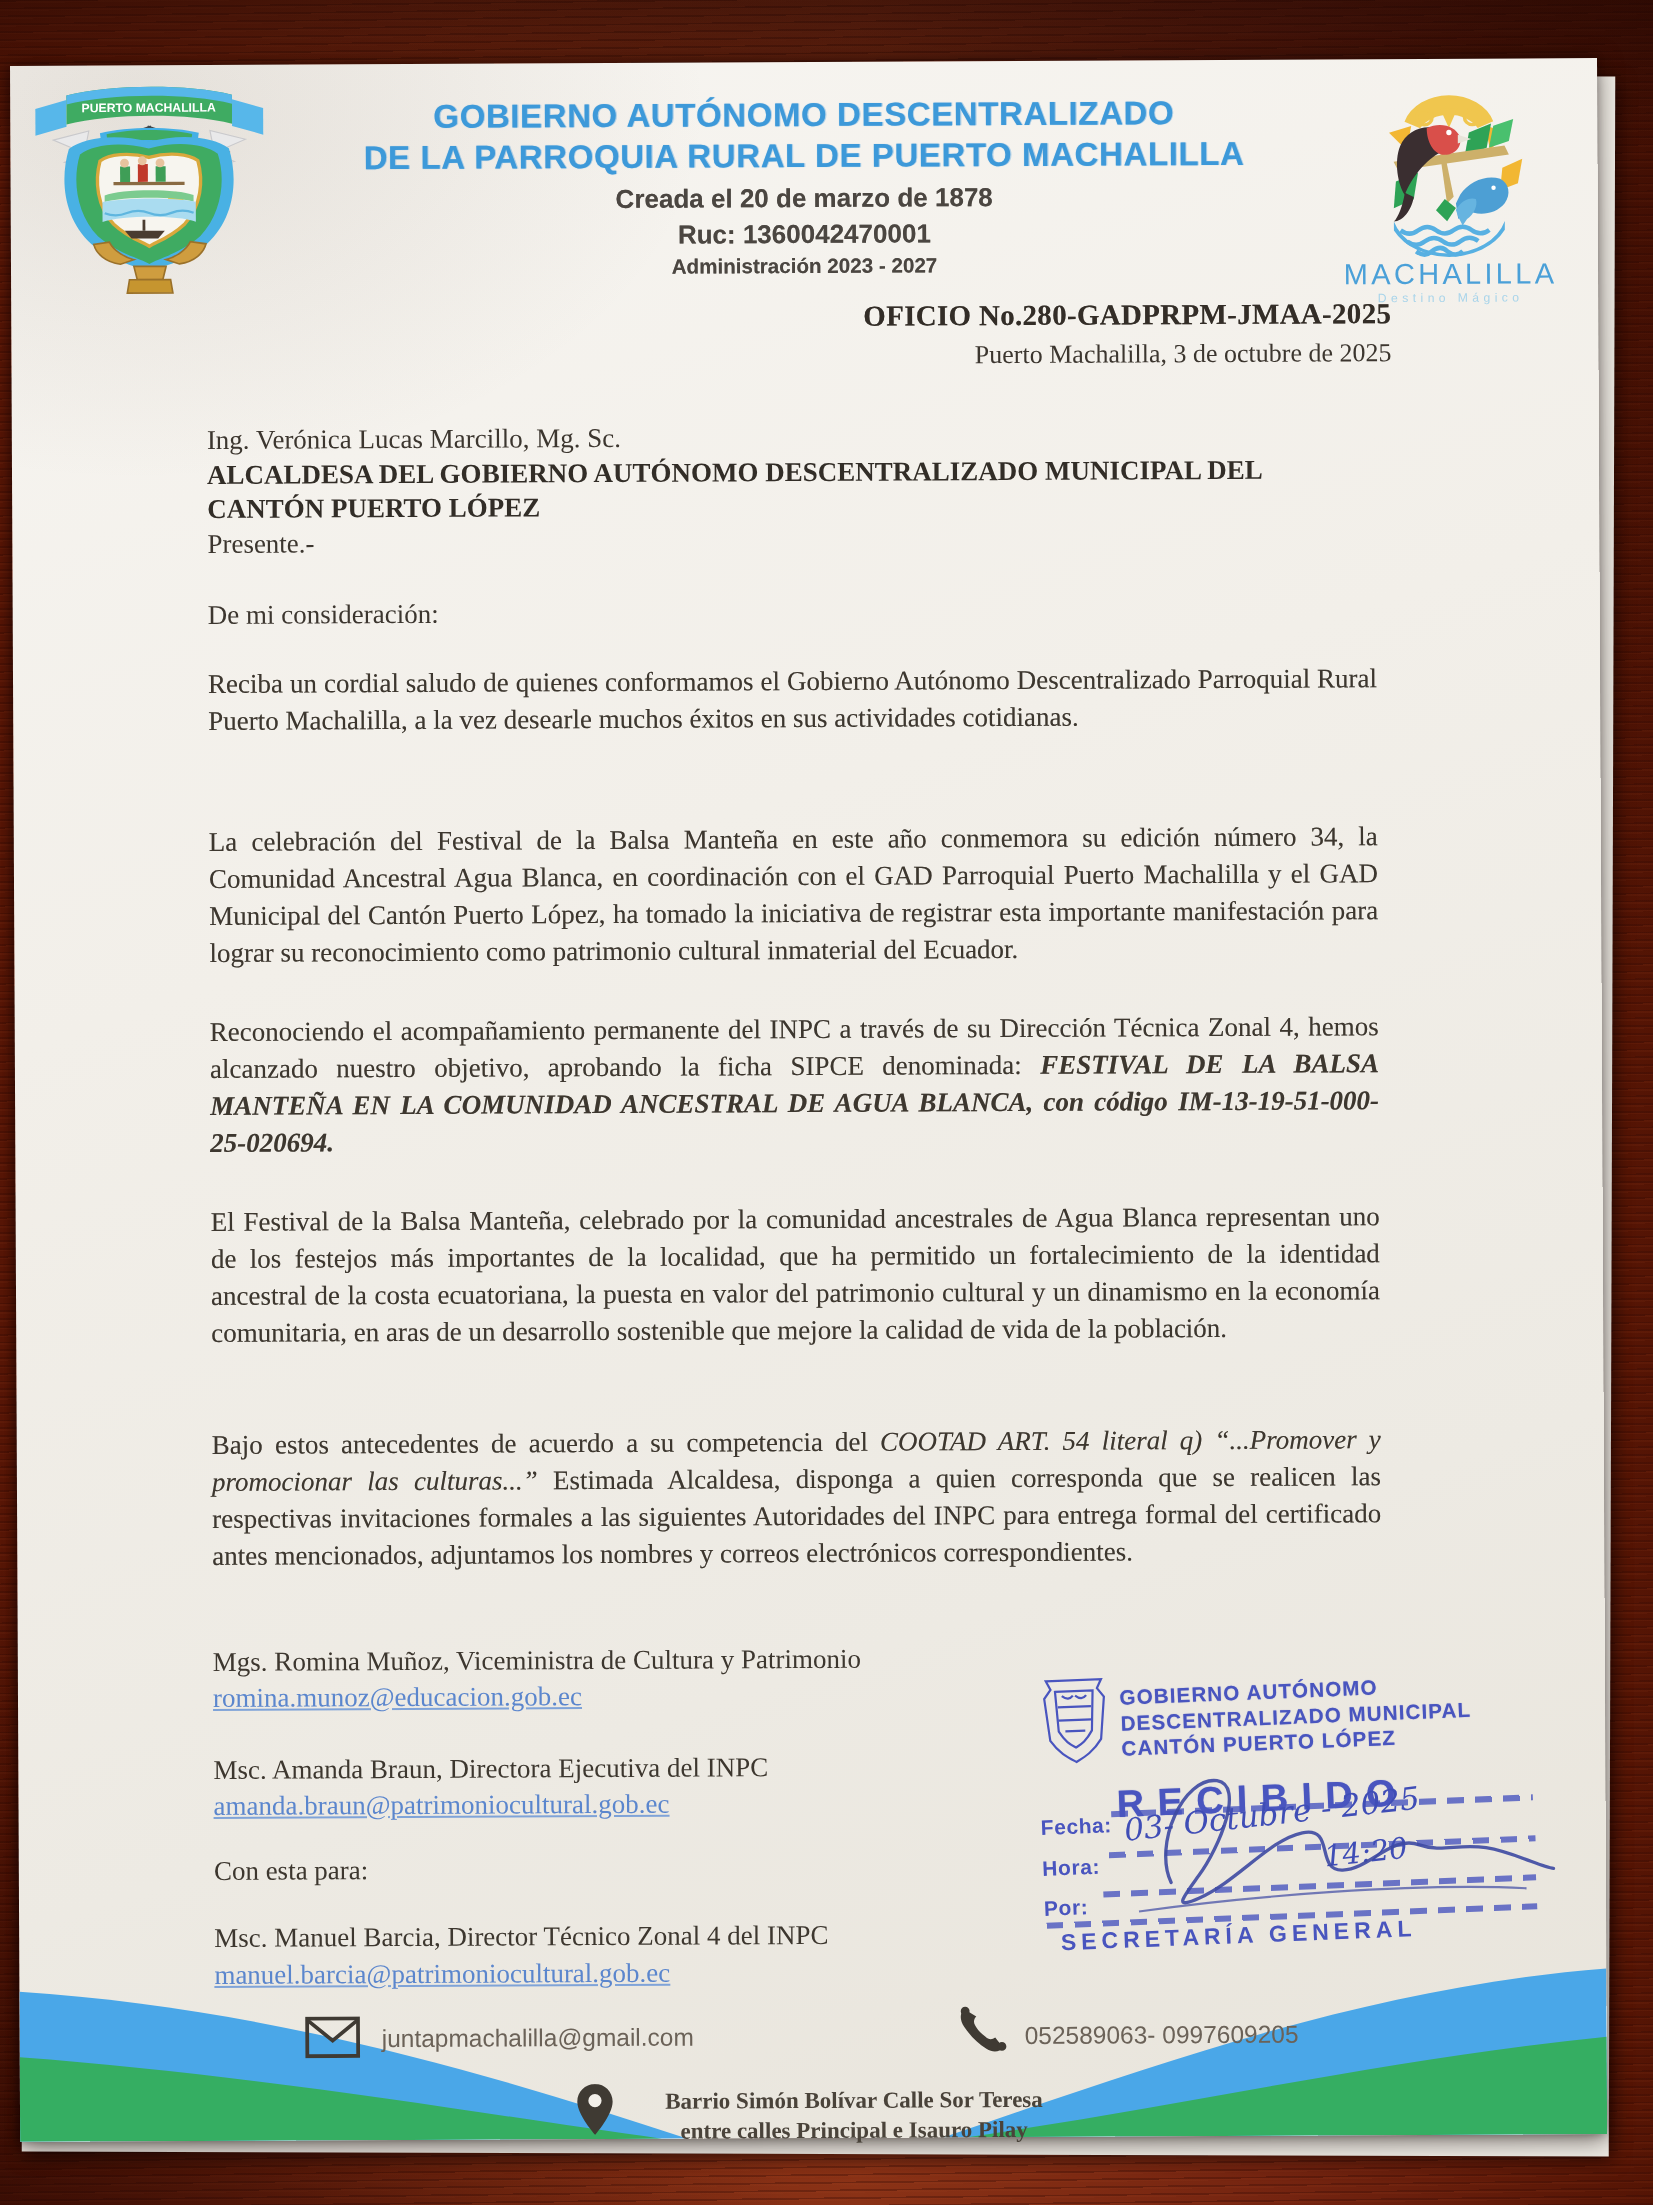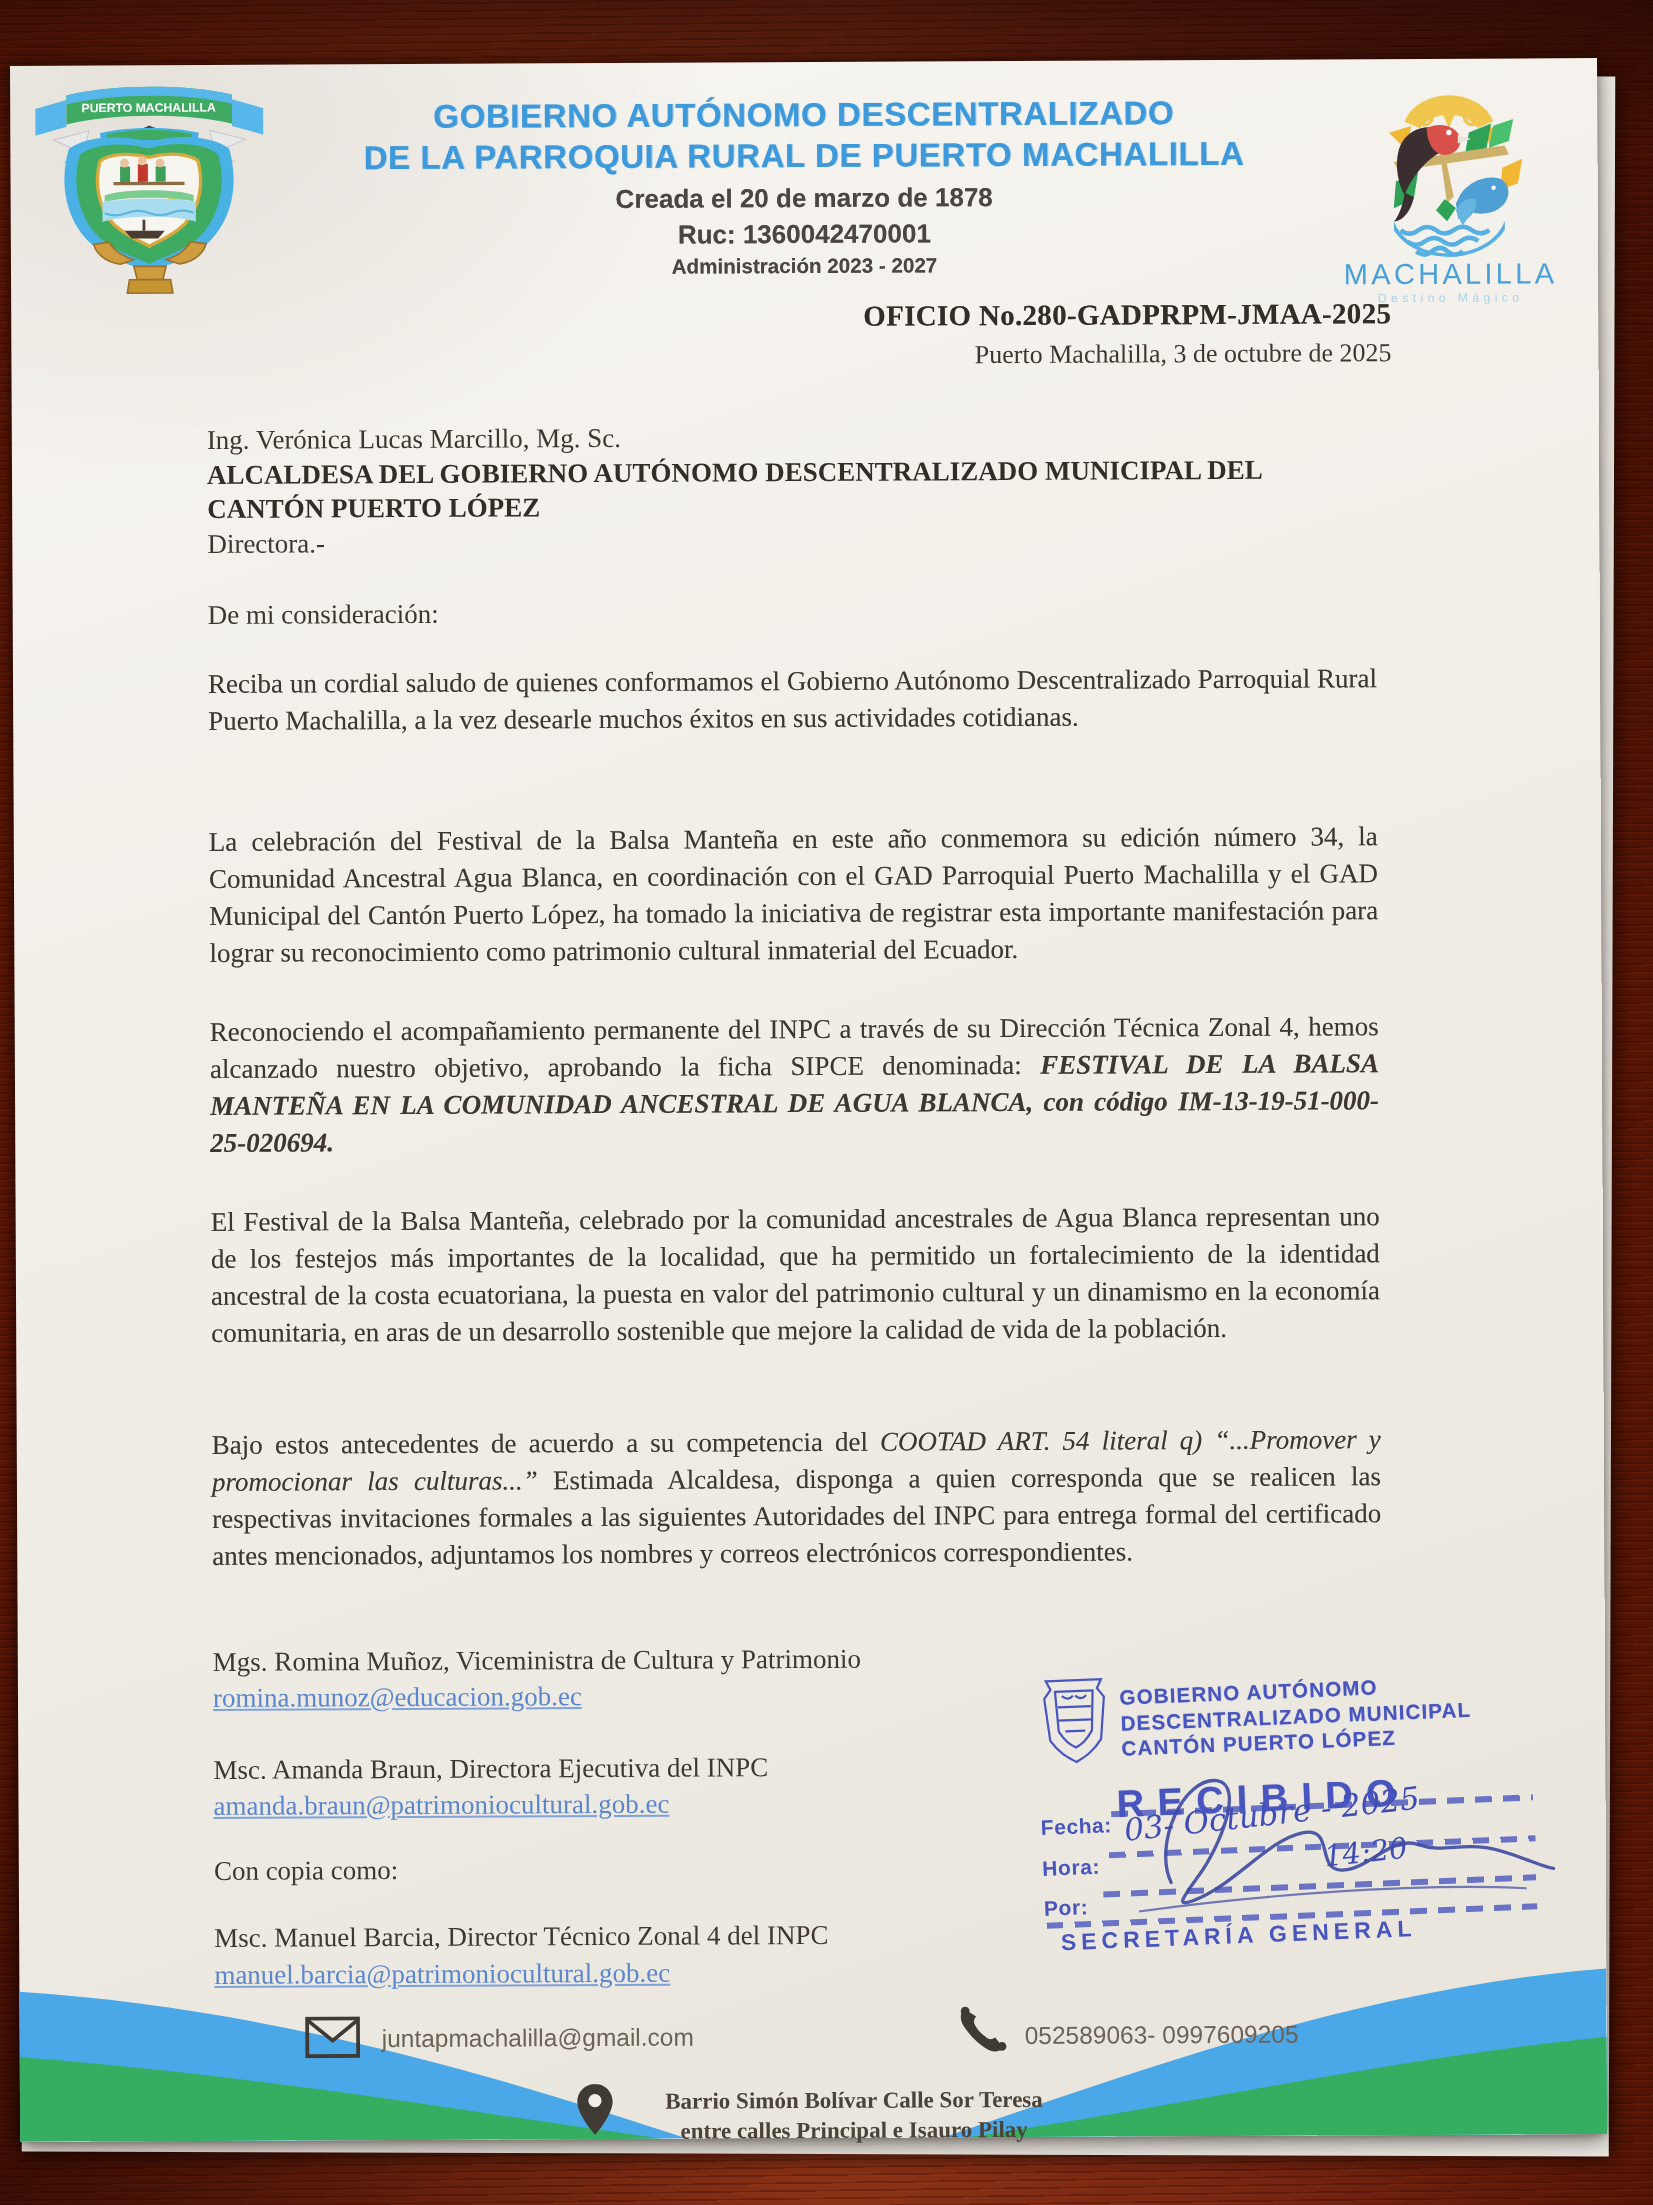--- a/index.html
+++ b/index.html
@@ -179,34 +179,34 @@
        font-size:29px;letter-spacing:3.3px;color:#4aa0d8;">MACHALILLA</p>
     <p class="abs" style="left:1295px;top:232px;width:289px;text-align:center;font-family:'Liberation Sans',sans-serif;
        font-size:12.2px;letter-spacing:4.4px;color:#a8d4ea;">Destino Mágico</p>
 
     <p class="abs oficio">OFICIO No.280-GADPRPM-JMAA-2025</p>
     <p class="abs place-date">Puerto Machalilla, 3 de octubre de 2025</p>
 
     <p class="abs r-line" style="top:360px">Ing. Verónica Lucas Marcillo, Mg. Sc.</p>
     <p class="abs r-line r-bold" style="top:395px">ALCALDESA DEL GOBIERNO AUTÓNOMO DESCENTRALIZADO MUNICIPAL DEL</p>
     <p class="abs r-line r-bold" style="top:429px">CANTÓN PUERTO LÓPEZ</p>
-    <p class="abs r-line" style="top:464px">Directora.-</p>
+    <p class="abs r-line" style="top:464px">Presente.-</p>
     <p class="abs r-line" style="top:535px">De mi consideración:</p>
 
     <p class="abs para" style="top:601px">Reciba un cordial saludo de quienes conformamos el Gobierno Autónomo Descentralizado Parroquial Rural Puerto Machalilla, a la vez desearle muchos éxitos en sus actividades cotidianas.</p>
     <p class="abs para" style="top:759px">La celebración del Festival de la Balsa Manteña en este año conmemora su edición número 34, la Comunidad Ancestral Agua Blanca, en coordinación con el GAD Parroquial Puerto Machalilla y el GAD Municipal del Cantón Puerto López, ha tomado la iniciativa de registrar esta importante manifestación para lograr su reconocimiento como patrimonio cultural inmaterial del Ecuador.</p>
     <p class="abs para" style="top:949px"><span>Reconociendo el acompañamiento permanente del INPC a través de su Dirección Técnica Zonal 4, hemos alcanzado nuestro objetivo, aprobando la ficha SIPCE denominada: </span><span class="em-bi">FESTIVAL DE LA BALSA MANTEÑA EN LA COMUNIDAD ANCESTRAL DE AGUA BLANCA, con código IM-13-19-51-000-25-020694.</span></p>
     <p class="abs para" style="top:1139px">El Festival de la Balsa Manteña, celebrado por la comunidad ancestrales de Agua Blanca representan uno de los festejos más importantes de la localidad, que ha permitido un fortalecimiento de la identidad ancestral de la costa ecuatoriana, la puesta en valor del patrimonio cultural y un dinamismo en la economía comunitaria, en aras de un desarrollo sostenible que mejore la calidad de vida de la población.</p>
     <p class="abs para" style="top:1362px"><span>Bajo estos antecedentes de acuerdo a su competencia del </span><span class="em-i">COOTAD ART. 54 literal q) “...Promover y promocionar las culturas...”</span><span> Estimada Alcaldesa, disponga a quien corresponda que se realicen las respectivas invitaciones formales a las siguientes Autoridades del INPC para entrega formal del certificado antes mencionados, adjuntamos los nombres y correos electrónicos correspondientes.</span></p>
 
     <p class="abs contact-name" style="top:1582px">Mgs. Romina Muñoz, Viceministra de Cultura y Patrimonio</p>
     <a class="abs contact-mail" style="top:1618px" href="#">romina.munoz@educacion.gob.ec</a>
     <p class="abs contact-name" style="top:1690px">Msc. Amanda Braun, Directora Ejecutiva del INPC</p>
     <a class="abs contact-mail" style="top:1726px" href="#">amanda.braun@patrimoniocultural.gob.ec</a>
-    <p class="abs contact-name" style="top:1791px">Con copia como:</p>
+    <p class="abs contact-name" style="top:1791px">Con esta para:</p>
     <p class="abs contact-name" style="top:1858px">Msc. Manuel Barcia, Director Técnico Zonal 4 del INPC</p>
     <a class="abs contact-mail" style="top:1895px" href="#">manuel.barcia@patrimoniocultural.gob.ec</a>
 
     <div class="abs stamp">
       <svg style="position:absolute;left:2.2px;top:9px" width="73" height="94" viewBox="0 0 66 85">
         <g fill="none" stroke="#3f4cbd" stroke-width="2">
           <path d="M8,6 L58,6 L54,14 L60,22 L56,60 C48,72 40,76 33,80 C26,76 18,72 10,60 L6,22 L12,14 Z"></path>
           <path d="M16,16 L50,16 L48,52 C42,62 38,64 33,67 C28,64 24,62 18,52 Z"></path>
           <path d="M18,30 L48,30 M18,42 L48,42 M24,52 L42,52"></path>
           <path d="M22,20 q6,5 10,0 M34,20 q6,5 10,0"></path>

